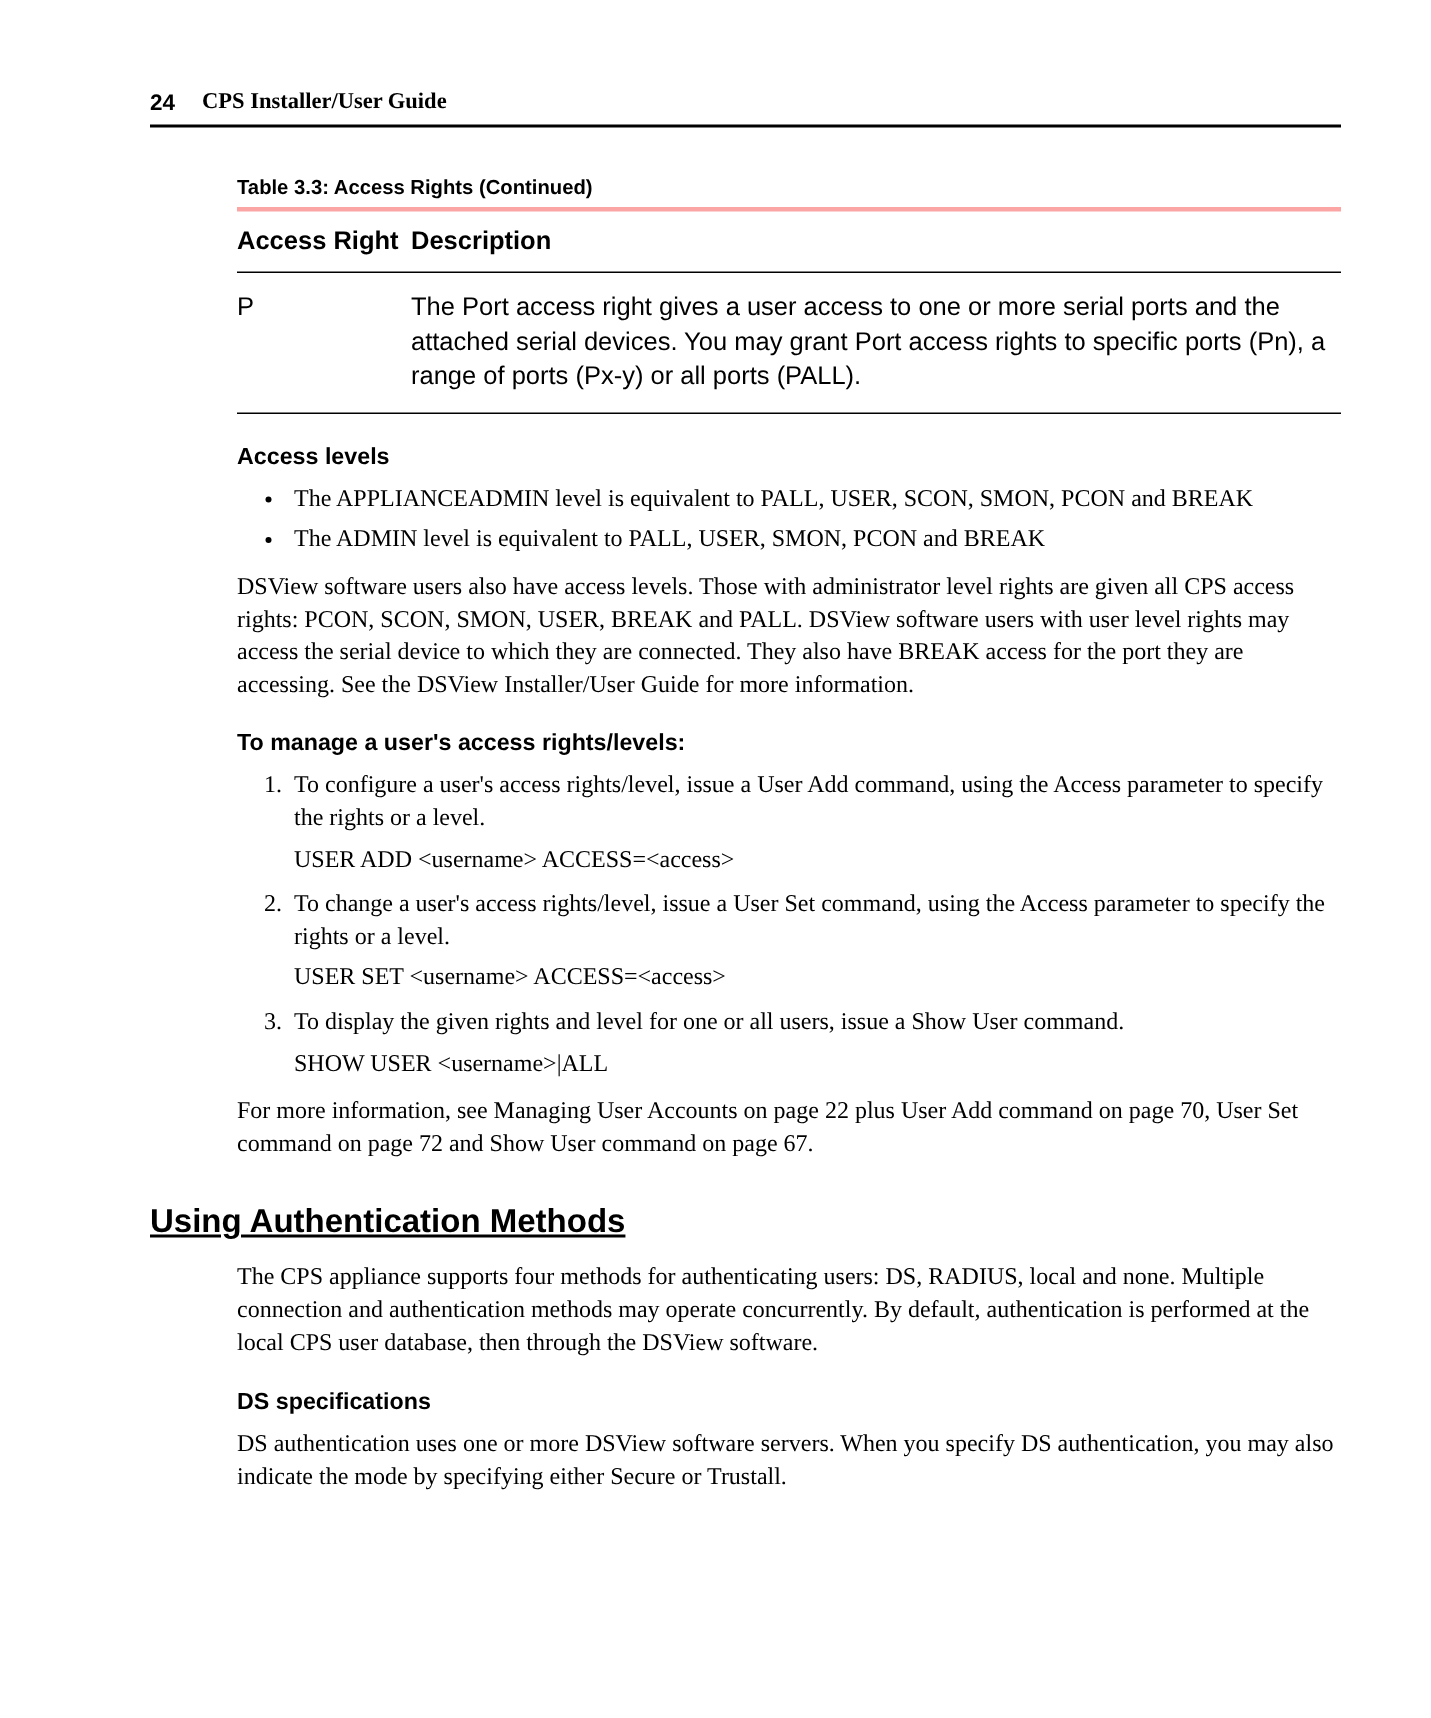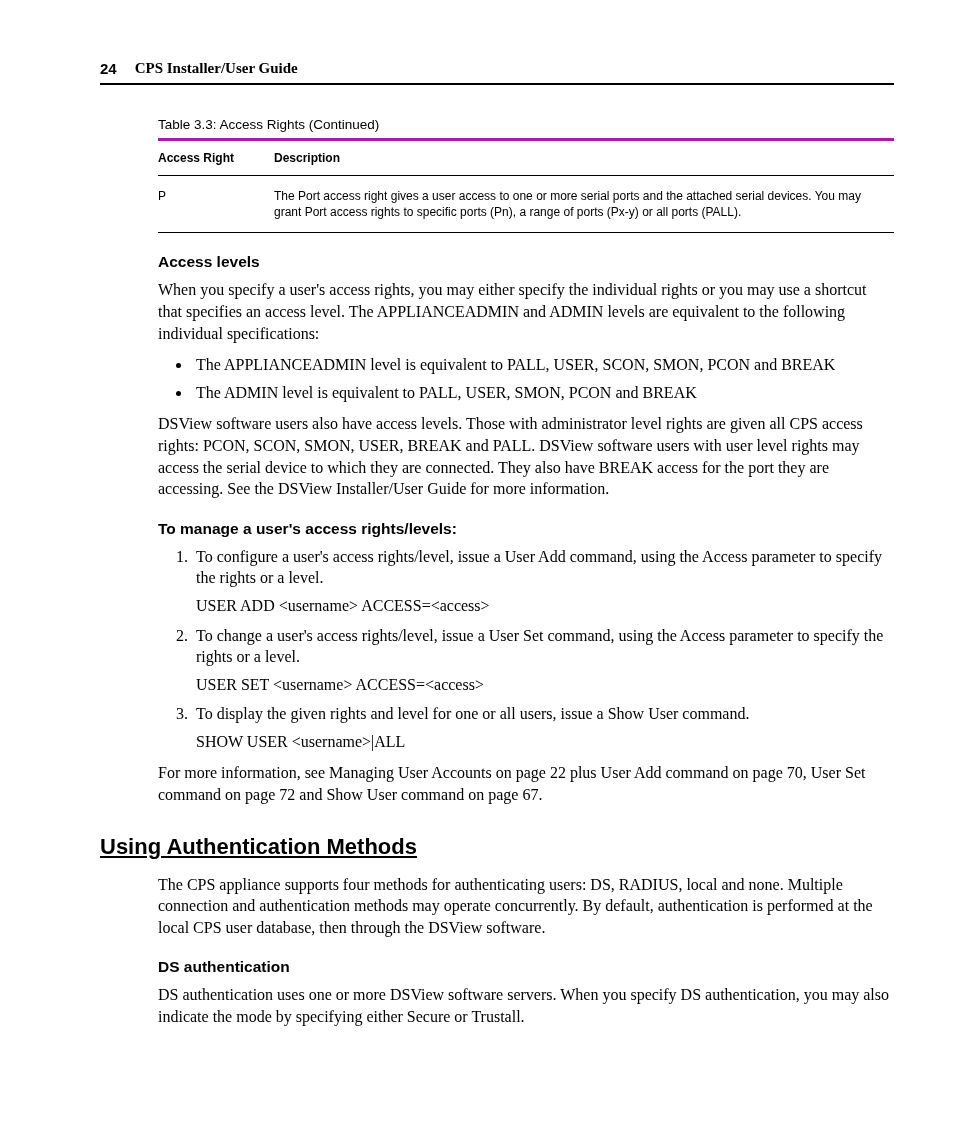--- a/index.html
+++ b/index.html
@@ -28,31 +28,31 @@
   .page-title {
     font-size: 15px;
     font-weight: bold;
   }
   .table-block {
     margin-left: 58px;
     margin-bottom: 20px;
   }
   .table-caption {
     font-family: Arial, Helvetica, sans-serif;
-    font-weight: normal;
+    font-weight: bold;
     font-size: 13.5px;
     margin-bottom: 6px;
   }
   table {
     border-collapse: collapse;
     width: 100%;
-    border-top: 3px solid #a21caf;
+    border-top: 3px solid #fca5a5;
     border-bottom: 1px solid #000;
     font-family: Arial, Helvetica, sans-serif;
-    font-size: 12px;
+    font-size: 17px;
   }
   thead th {
     text-align: left;
     font-weight: bold;
     border-bottom: 1px solid #000;
     padding: 10px 6px 10px 0;
   }
   tbody td {
     vertical-align: top;
     padding: 12px 6px 12px 0;
@@ -121,21 +121,20 @@
       <tr>
         <td class="col-right">P</td>
         <td>The Port access right gives a user access to one or more serial ports and the attached serial devices. You may grant Port access rights to specific ports (Pn), a range of ports (Px-y) or all ports (PALL).</td>
       </tr>
     </tbody>
   </table>
 </div>
 
 <div class="body-indent">
   <div class="subhead">Access levels</div>
-  <p class="body">When you specify a user's access rights, you may either specify the individual rights or you may use a shortcut that specifies an access level. The APPLIANCEADMIN and ADMIN levels are equivalent to the following individual specifications:</p>
   <ul class="bullets">
     <li>The APPLIANCEADMIN level is equivalent to PALL, USER, SCON, SMON, PCON and BREAK</li>
     <li>The ADMIN level is equivalent to PALL, USER, SMON, PCON and BREAK</li>
   </ul>
   <p class="body">DSView software users also have access levels. Those with administrator level rights are given all CPS access rights: PCON, SCON, SMON, USER, BREAK and PALL. DSView software users with user level rights may access the serial device to which they are connected. They also have BREAK access for the port they are accessing. See the DSView Installer/User Guide for more information.</p>
 
   <div class="subhead">To manage a user's access rights/levels:</div>
   <ol class="steps">
     <li>
       <span>To configure a user's access rights/level, issue a User Add command, using the Access parameter to specify the rights or a level.</span>
@@ -158,15 +157,15 @@
   </ol>
   <p class="body">
     <span>For more information, see </span><span class="ital">Managing User Accounts</span><span> on page 22 plus </span><span class="ital">User Add command</span><span> on page 70, </span><span class="ital">User Set command</span><span> on page 72 and </span><span class="ital">Show User command</span><span> on page 67.</span>
   </p>
 </div>
 
 <h2 class="section">Using Authentication Methods</h2>
 
 <div class="body-indent">
   <p class="body">The CPS appliance supports four methods for authenticating users: DS, RADIUS, local and none. Multiple connection and authentication methods may operate concurrently. By default, authentication is performed at the local CPS user database, then through the DSView software.</p>
-  <div class="subhead">DS authentication</div>
+  <div class="subhead">DS specifications</div>
   <p class="body">DS authentication uses one or more DSView software servers. When you specify DS authentication, you may also indicate the mode by specifying either Secure or Trustall.</p>
 </div>
 
 </body></html>

